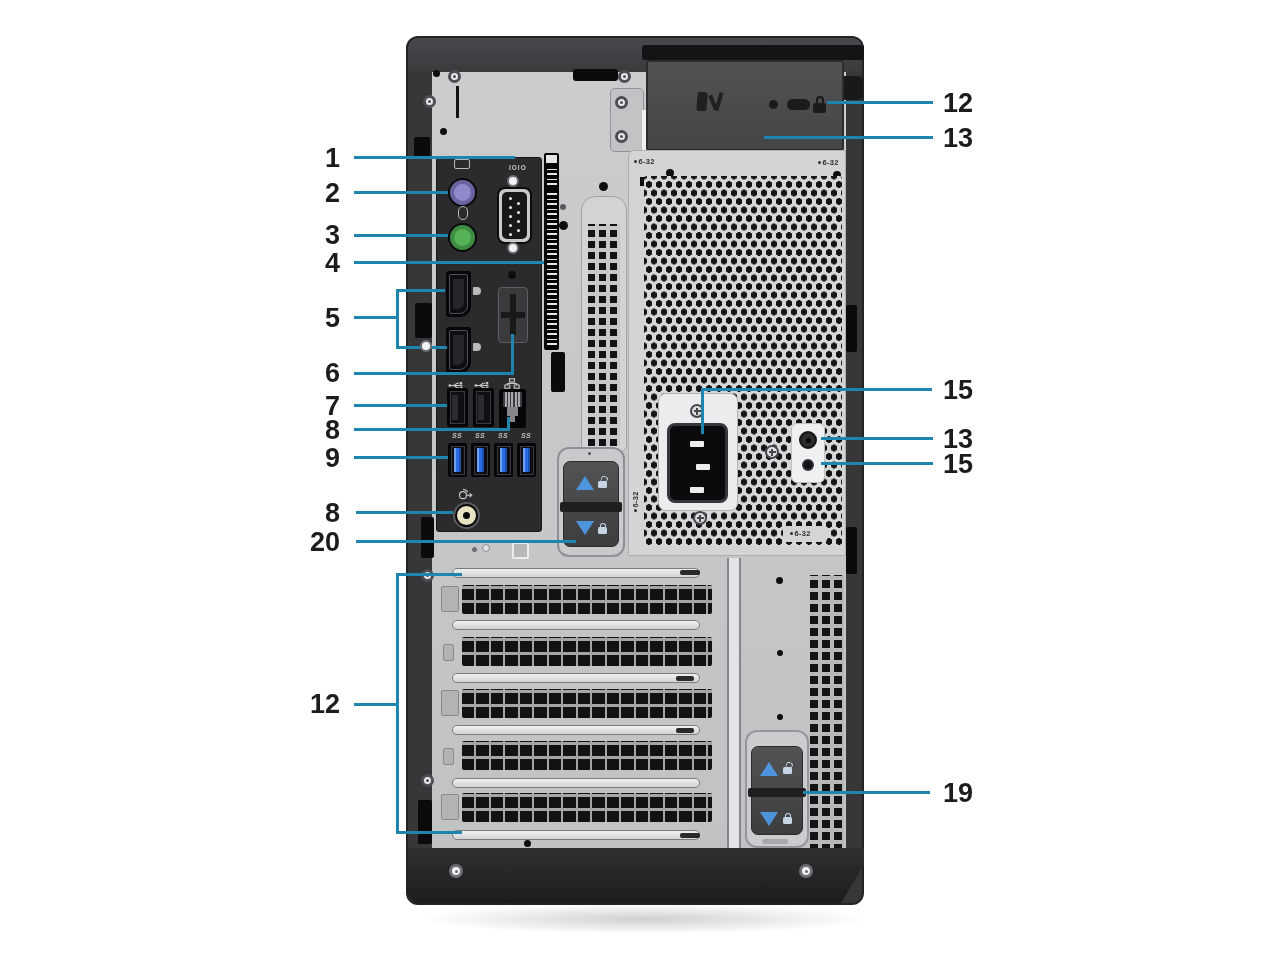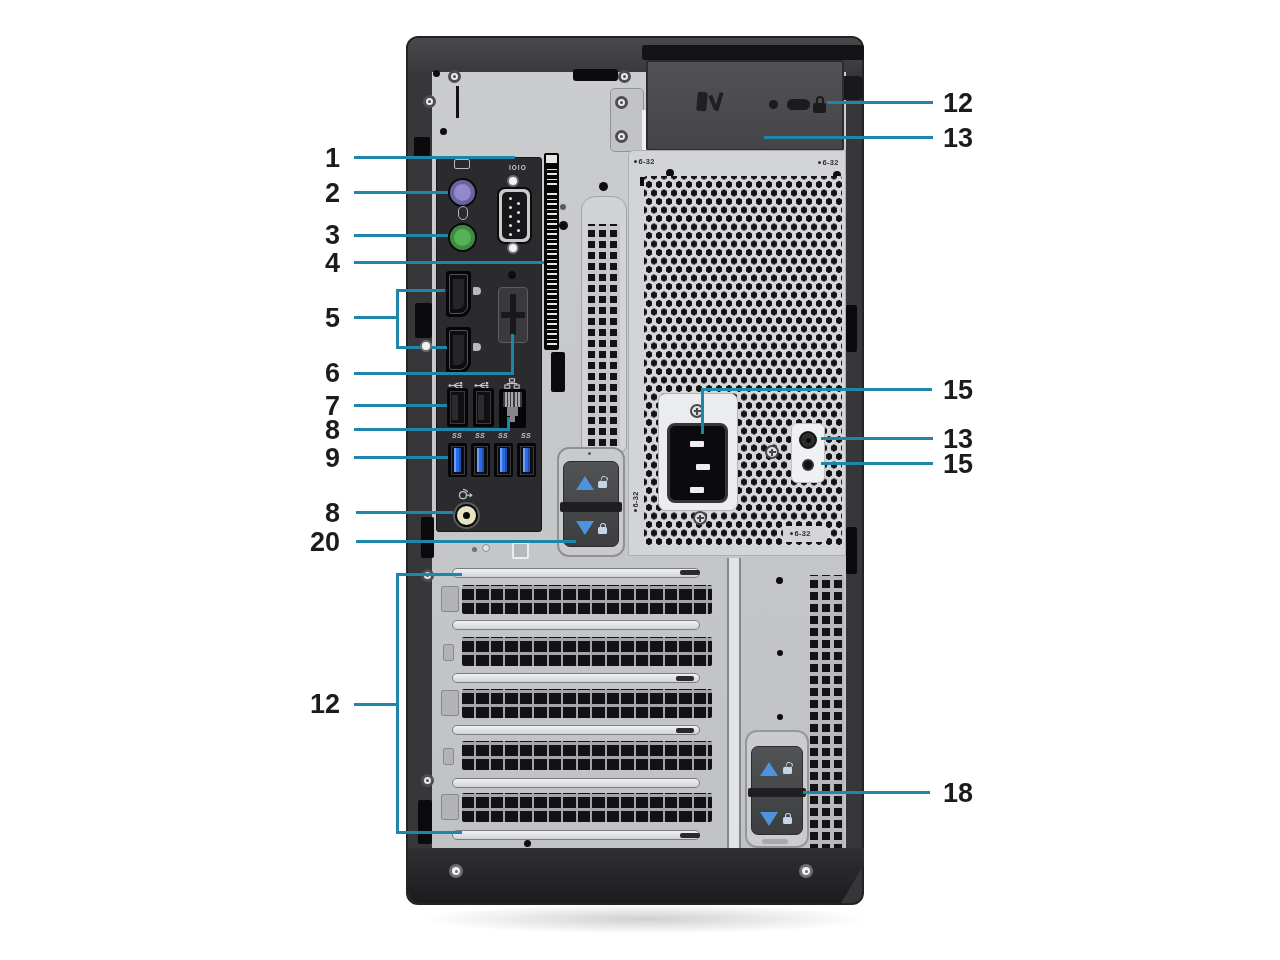--- a/index.html
+++ b/index.html
@@ -331,15 +331,15 @@
   <div class="num l" style="left:292px;top:414px">8</div>
   <div class="num l" style="left:292px;top:442px">9</div>
   <div class="num l" style="left:292px;top:497px">8</div>
   <div class="num l" style="left:292px;top:526px">20</div>
   <div class="num l" style="left:292px;top:688px">12</div>
   <div class="num" style="left:943px;top:87px">12</div>
   <div class="num" style="left:943px;top:122px">13</div>
   <div class="num" style="left:943px;top:374px">15</div>
   <div class="num" style="left:943px;top:423px">13</div>
   <div class="num" style="left:943px;top:448px">15</div>
-  <div class="num" style="left:943px;top:777px">18</div>
+  <div class="num" style="left:943px;top:777px">19</div>
 
 </div>
 
 </body></html>

